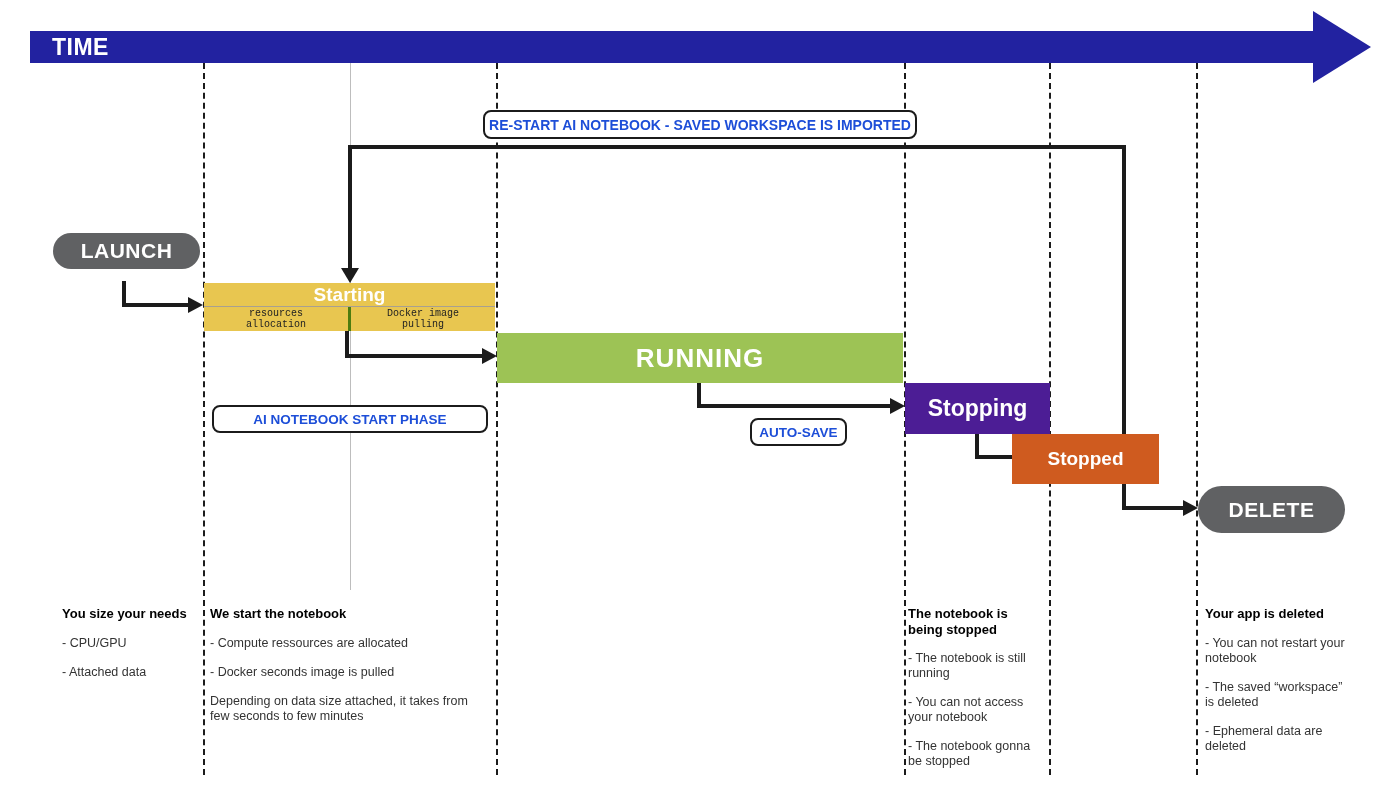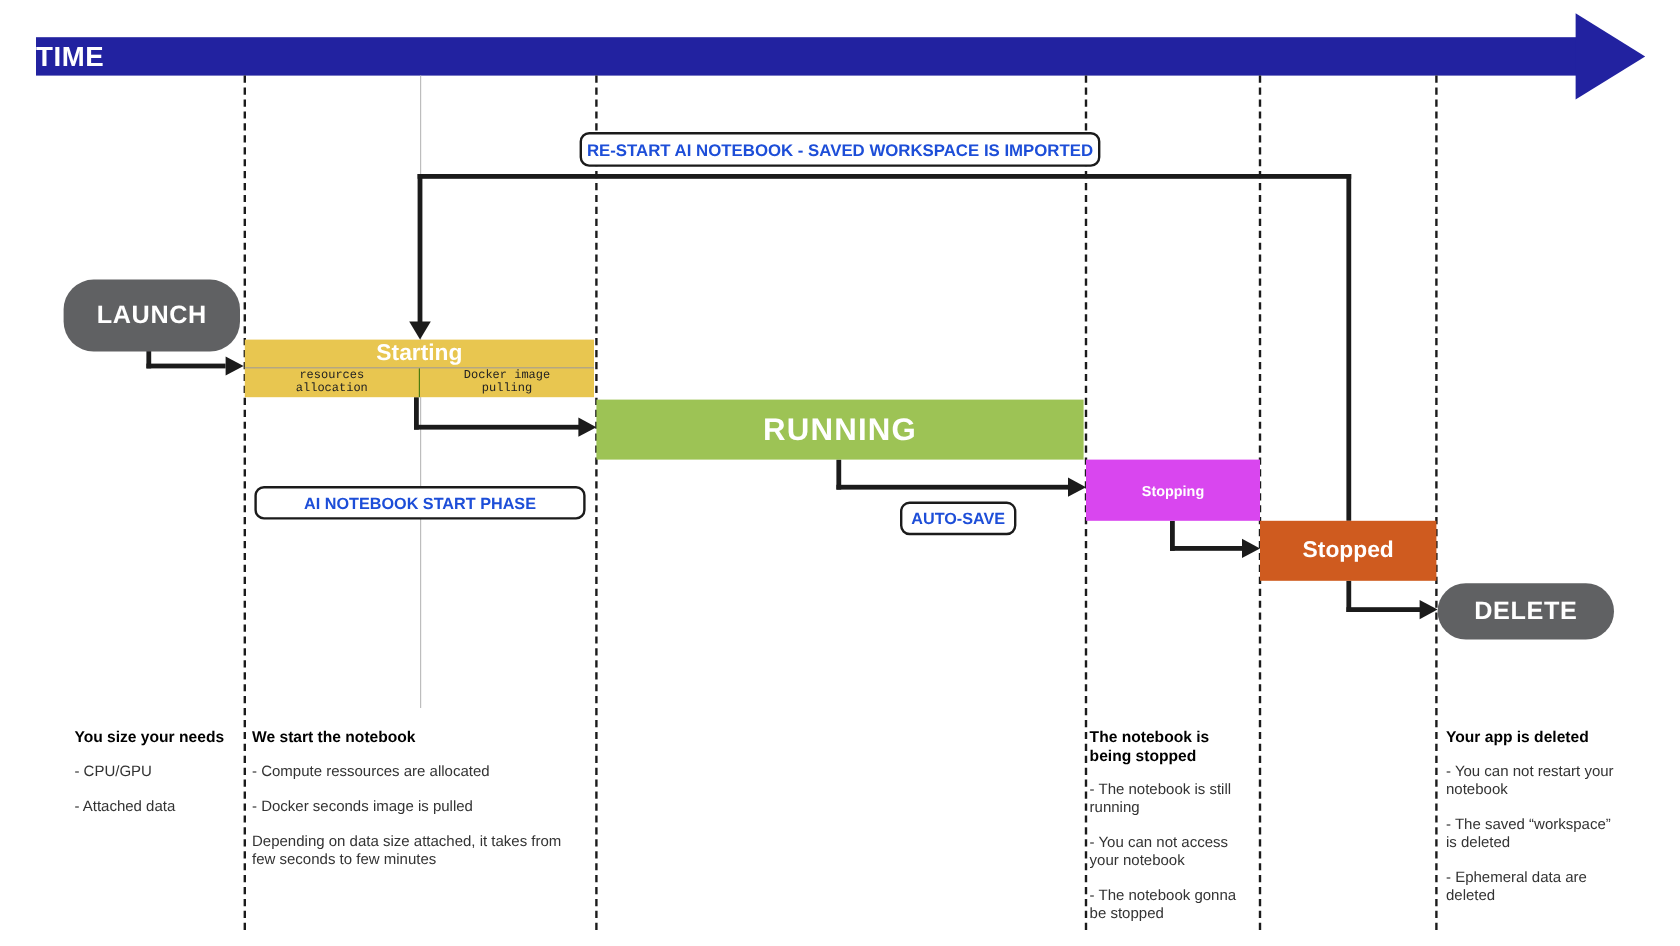--- a/index.html
+++ b/index.html
@@ -1,21 +1,21 @@
 <!DOCTYPE html>
 <html><head>
 <meta charset="utf-8">
 <style>
   * { margin:0; padding:0; box-sizing:border-box; }
   html,body { width:1400px; height:788px; background:#fff; font-family:"Liberation Sans","DejaVu Sans",sans-serif; }
   #canvas { position:relative; width:1400px; height:788px; background:#fff; overflow:hidden; }
 
   
   .time-bar { position:absolute; left:30px; top:31px; width:1284px; height:32px; display:flex; align-items:center; }
-  .time-label { color:#fff; font-weight:700; font-size:23px; letter-spacing:.5px; }
+  .time-label { color:#fff; font-weight:700; font-size:23px; letter-spacing:.5px; margin-left:22px; }
   .time-head { position:absolute; left:1313px; top:11px; width:0; height:0;
     border-top:36px solid transparent; border-bottom:36px solid transparent; border-left:58px solid #2222A0; }
 
   
   .vdash { position:absolute; top:63px; height:712px; width:0; border-left:2px dashed #1b1b1b; }
   .vgray { position:absolute; top:63px; height:527px; width:1px; background:#bdbdbd; }
 
   
   .tagbox { position:absolute; background:#fff; border:2px solid #1b1b1b; border-radius:8px;
     display:flex; align-items:center; justify-content:center; font-weight:700; color:#1d4ed8; z-index:6; }
@@ -23,21 +23,21 @@
   
   .pill { position:absolute; border-radius:25px; display:flex; align-items:center; justify-content:center;
     color:#fff; font-weight:700; font-size:21px; letter-spacing:.5px; z-index:5; }
 
   
   .bar { position:absolute; z-index:4; }
   .bar-title { display:flex; align-items:center; justify-content:center; color:#fff; font-weight:700; }
   .bar-sub { display:flex; height:24px;font-family:Liberation Mono, monospace; }
   .sub-cell { flex:1; display:flex; align-items:center; justify-content:center; text-align:center;
     font-size:10px; line-height:1.12; color:#222; white-space:pre-line; }
-  .sub-cell.right { border-left:1px solid #4d7c0f; }
+  .sub-cell.right { border-left:3px solid #4d7c0f; }
 
   
   .aline { position:absolute; background:#1b1b1b; z-index:3; }
   .ahead-right { position:absolute; width:0; height:0; z-index:3;
     border-top:8px solid transparent; border-bottom:8px solid transparent; border-left:15px solid #1b1b1b; }
   .ahead-down { position:absolute; width:0; height:0; z-index:3;
     border-left:9px solid transparent; border-right:9px solid transparent; border-top:15px solid #1b1b1b; }
 
   
   .col { position:absolute; top:606px; color:#333; font-size:12.5px; line-height:1.2; }
@@ -61,21 +61,21 @@
   <div class="vdash" style="left:1196px;"></div>
   <div class="vgray" style="left:350px;"></div>
 
   <div class="aline" style="left:348px; top:145px; width:778px; height:4px;"></div>
   <div class="aline" style="left:1122px; top:145px; width:4px; height:289px;"></div>
   <div class="aline" style="left:348px; top:145px; width:4px; height:124px;"></div>
   <div class="ahead-down" style="left:341px; top:268px;"></div>
 
   <div class="tagbox" style="left:483px; top:110px; width:434px; height:29px; font-size:14px;">RE-START AI NOTEBOOK - SAVED WORKSPACE IS IMPORTED</div>
 
-  <div class="pill" style="left: 53px; top: 233px; width: 147px; height: 60px; background-color: rgb(96, 97, 99); text-align: center;">LAUNCH</div>
+  <div class="pill" style="left: 53px; top: 233px; width: 147px; height: 36px; background-color: rgb(96, 97, 99); text-align: center;">LAUNCH</div>
   <div class="aline" style="left:122px; top:281px; width:4px; height:26px;"></div>
   <div class="aline" style="left:122px; top:303px; width:66px; height:4px;"></div>
   <div class="ahead-right" style="left:188px; top:297px;"></div>
 
   <div class="bar" style="left: 204px; top: 283px; width: 291px; height: 48px; background-color: rgb(232, 198, 80);">
     <div class="bar-title" style="height:24px; font-size:19px; border-bottom:1px solid #a8a090;">Starting</div>
     <div class="bar-sub">
       <div class="sub-cell">resources
 allocation</div>
       <div class="sub-cell right">Docker image
@@ -90,27 +90,27 @@
   <div class="bar bar-title" style="left: 497px; top: 333px; width: 406px; height: 50px; font-size: 26px; letter-spacing: 1px; background-color: rgb(157, 195, 85);">RUNNING</div>
 
   <div class="tagbox" style="left:212px; top:405px; width:276px; height:28px; font-size:13.5px;">AI NOTEBOOK START PHASE</div>
 
   <div class="aline" style="left:697px; top:383px; width:4px; height:25px;"></div>
   <div class="aline" style="left:697px; top:404px; width:194px; height:4px;"></div>
   <div class="ahead-right" style="left:890px; top:398px;"></div>
 
   <div class="tagbox" style="left:750px; top:418px; width:97px; height:28px; font-size:13.5px;">AUTO-SAVE</div>
 
-  <div class="bar bar-title" style="left: 905px; top: 383px; width: 145px; height: 51px; font-size: 12px; background-color: #d946ef;">Stopping</div>
+  <div class="bar bar-title" style="left: 905px; top: 383px; width: 145px; height: 51px; font-size: 23px; background-color: #4c1d95;">Stopping</div>
 
   <div class="aline" style="left:975px; top:434px; width:4px; height:25px;"></div>
   <div class="aline" style="left:975px; top:455px; width:61px; height:4px;"></div>
   <div class="ahead-right" style="left:1035px; top:449px;"></div>
 
-  <div class="bar bar-title" style="left: 1050px; top: 434px; width: 147px; height: 50px; font-size: 19px; background-color: rgb(207, 91, 31);">Stopped</div>
+  <div class="bar bar-title" style="left: 1012px; top: 434px; width: 147px; height: 50px; font-size: 19px; background-color: rgb(207, 91, 31);">Stopped</div>
 
   <div class="aline" style="left:1122px; top:484px; width:4px; height:26px;"></div>
   <div class="aline" style="left:1122px; top:506px; width:62px; height:4px;"></div>
   <div class="ahead-right" style="left:1183px; top:500px;"></div>
 
   <div class="pill" style="left: 1198px; top: 486px; width: 147px; height: 47px; background-color: rgb(96, 97, 99);">DELETE</div>
 
   <div class="col" style="left:62px; width:132px;">
     <div class="col-title">You size your needs</div>
     <div class="col-item">- CPU/GPU</div>

